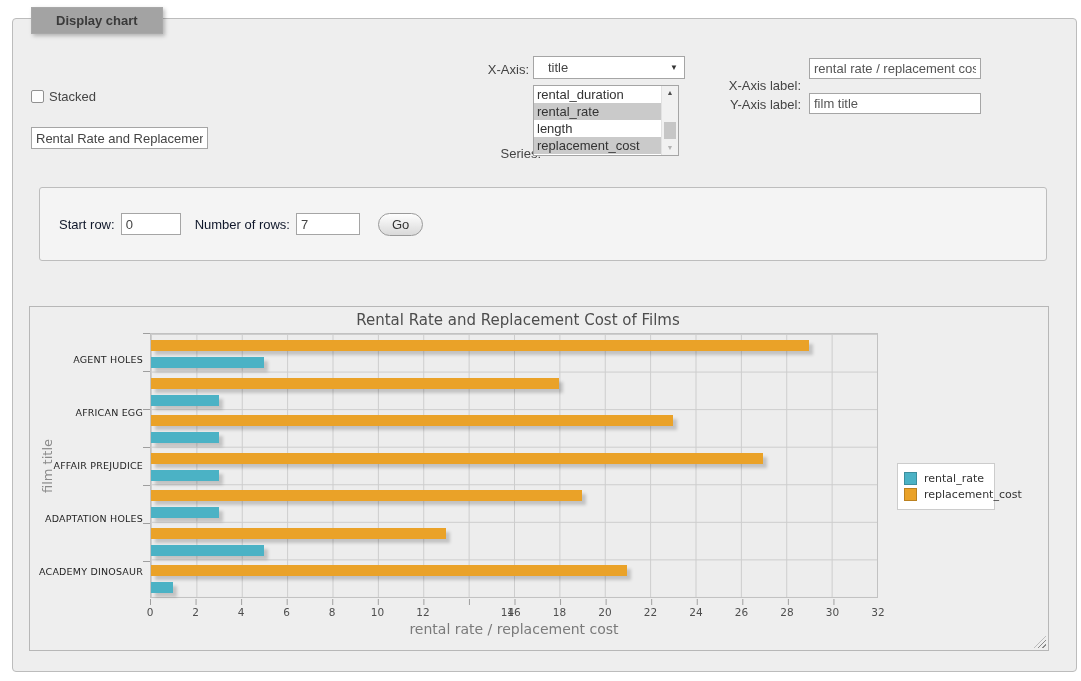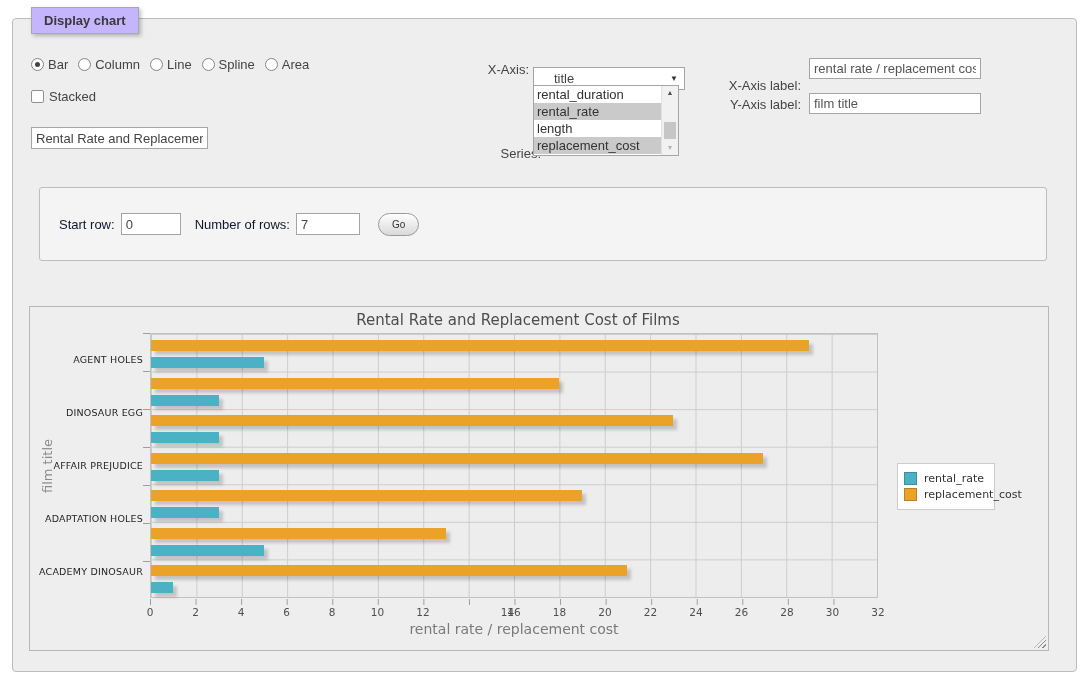--- a/index.html
+++ b/index.html
@@ -2,41 +2,41 @@
 <html><head>
 <meta charset="utf-8">
 <style>
   * { margin:0; padding:0; box-sizing:border-box; }
   html,body { width:1081px; height:681px; background:#fff;
     font-family:"Liberation Sans","DejaVu Sans",sans-serif; font-size:13px; color:#444; }
   body { position:relative; overflow:hidden; }
 
   .fieldset { position:absolute; left:12px; top:18px; width:1065px; height:654px;
     background:#eeeeee; border:1px solid #bcbcbc; border-radius:4px; }
-  .panel-legend { position:absolute; left:18px; top:-12px; background:#c4b5fd;
-    border:1px solid #a8a8a8; padding:5px 12px; font-weight:bold; color:#3a3a3a;
+  .panel-legend { position:absolute; left:18px; top:-12px; background:#a3a3a3;
+    border:1px solid #a8a8a8; padding:5px 24px; font-weight:bold; color:#3a3a3a;
     box-shadow:2px 2px 4px rgba(0,0,0,0.25); z-index:3; }
 
   
   .radio-row { position:absolute; left:18px; top:38px; display:flex; align-items:center; gap:10px; }
   .radio-item { display:inline-flex; align-items:center; gap:4px; cursor:default; }
   .radio { width:13px; height:13px; border-radius:50%; border:1px solid #868686; background:#fdfdfd; position:relative; display:inline-block; }
   .radio.checked::after { content:""; position:absolute; left:3px; top:3px; right:3px; bottom:3px; border-radius:50%; background:#444; }
   .stacked-row { position:absolute; left:18px; top:70px; display:inline-flex; align-items:center; gap:5px; }
   .checkbox { width:13px; height:13px; border:1px solid #919191; background:#fdfdfd; border-radius:2px; display:inline-block; }
   .title-input { position:absolute; left:18px; top:108px; width:177px; height:22px;
     border:1px solid #a5a5a5; background:#fff; padding:0 4px; font-size:13px; color:#444;
     font-family:"Liberation Sans","DejaVu Sans",sans-serif; }
 
   .lbl { position:absolute; width:88px; text-align:right; color:#444; }
   .xaxis-lbl  { left:428px; top:43px; }
   .series-lbl { left:440px; top:127px; }
-  .fake-select { position:absolute; left:520px; top:48px; width:152px; height:23px;
+  .fake-select { position:absolute; left:520px; top:37px; width:152px; height:23px;
     background:#fff; border:1px solid #a5a5a5; display:flex; align-items:center;
-    justify-content:space-between; padding:0 6px 0 20px; }
+    justify-content:space-between; padding:0 6px 0 14px; }
   .sel-arrow { font-size:8px; color:#333; }
 
   .listbox { position:absolute; left:520px; top:66px; width:146px; height:71px;
     background:#fff; border:1px solid #a5a5a5; }
   .lb-options { position:absolute; left:0; top:0; right:17px; bottom:0; overflow:hidden; }
   .lb-option { height:17px; line-height:17px; padding-left:3px; white-space:nowrap; color:#333; }
   .lb-option.selected { background:#cacaca; }
   .scrollbar { position:absolute; top:0; right:0; bottom:0; width:17px; background:#f1f1f1; border-left:1px solid #e2e2e2; }
   .sb-btn { position:absolute; left:0; right:0; height:14px; font-size:7px; text-align:center; line-height:14px; color:#4e4e4e; }
   .sb-btn.up { top:0; }
@@ -53,21 +53,21 @@
   
   .query-box { position:absolute; left:26px; top:168px; width:1008px; height:74px;
     background:#f4f4f4; border:1px solid #bdbdbd; border-radius:3px;
     display:flex; align-items:center; padding-left:19px; }
   .query-box .qlbl { color:#0f172a; }
   .q-input { width:60px; height:22px; border:1px solid #a5a5a5; background:#fff; margin-left:6px;
     padding:0 4px; font-size:13px; color:#444; font-family:"Liberation Sans","DejaVu Sans",sans-serif; }
   .q-input.rows { width:64px; }
   .num-rows-lbl { margin-left:14px; }
   .go-btn { margin-left:18px; height:23px; padding:0 13px; border:1px solid #9a9a9a; border-radius:12px;
-    background:linear-gradient(#fefefe,#d9d9d9); font-size:10px; color:#333; cursor:default;
+    background:linear-gradient(#fefefe,#d9d9d9); font-size:13px; color:#333; cursor:default;
     font-family:"Liberation Sans","DejaVu Sans",sans-serif; }
 
   
   .chart { position:absolute; left:16px; top:287px; width:1020px; height:345px;
     background:#eeeeee; border:1px solid #b7b7b7; }
   .chart-title { position:absolute; top:4px; left:0; width:100%; padding-right:42px;
     text-align:center; font-size:15px; color:#4d4d4d; font-family:"DejaVu Sans",sans-serif; }
   .ylab-vert { position:absolute; left:8px; top:26px; height:265px; width:18px;
     writing-mode:vertical-rl; transform:rotate(180deg); display:flex; align-items:center; justify-content:center;
     color:#8a8a8a; font-size:13px; font-family:"DejaVu Sans",sans-serif; }
@@ -100,27 +100,20 @@
   .resize-handle { position:absolute; right:2px; bottom:2px; width:12px; height:12px;
     background:repeating-linear-gradient(-45deg, transparent 0 2px, #8a8a8a 2px 3px);
     clip-path:polygon(100% 0, 100% 100%, 0 100%); }
 </style>
 </head>
 <body>
 
 <div class="fieldset">
   <div class="panel-legend">Display chart</div>
 
-  <div class="radio-row">
-      <label class="radio-item"><span class="radio checked"></span>Bar</label>
-      <label class="radio-item"><span class="radio"></span>Column</label>
-      <label class="radio-item"><span class="radio"></span>Line</label>
-      <label class="radio-item"><span class="radio"></span>Spline</label>
-      <label class="radio-item"><span class="radio"></span>Area</label>
-    </div>
 
   <label class="stacked-row">
     <span class="checkbox"></span>
     <span>Stacked</span>
   </label>
 
   <input class="title-input" value="Rental Rate and Replacement Cost of Films" style="">
 
   <span class="lbl xaxis-lbl">X-Axis:</span>
   <div class="fake-select">
@@ -154,21 +147,21 @@
     <span class="qlbl num-rows-lbl">Number of rows:</span>
     <input class="q-input rows" value="7" style="">
     <button class="go-btn">Go</button>
   </div>
 
   <div class="chart">
     <div class="chart-title">Rental Rate and Replacement Cost of Films</div>
     <div class="ylab-vert">film title</div>
     <div class="ylabels">
         <div class="ycell">AGENT HOLES</div>
-        <div class="ycell">DINOSAUR EGG</div>
+        <div class="ycell">AFRICAN EGG</div>
         <div class="ycell">AFFAIR PREJUDICE</div>
         <div class="ycell">ADAPTATION HOLES</div>
         <div class="ycell">ACADEMY DINOSAUR</div>
       </div>
     <div class="ytick-strip"></div>
     <div class="plot">
         <div class="band">
           <div class="bar s-top" style="width: 90.5938%; background: rgb(234, 162, 40);"></div>
           <div class="bar s-bot" style="width: 15.5938%; background: rgb(75, 178, 197);"></div>
         </div>

